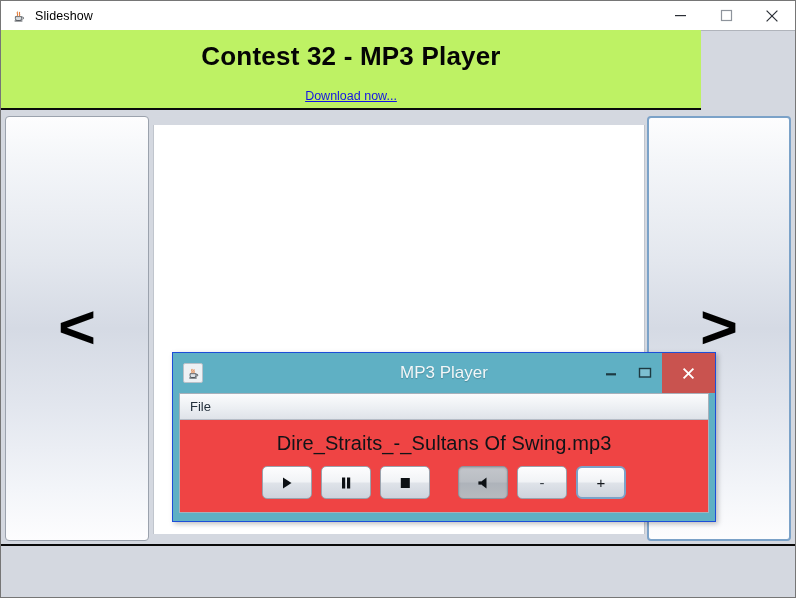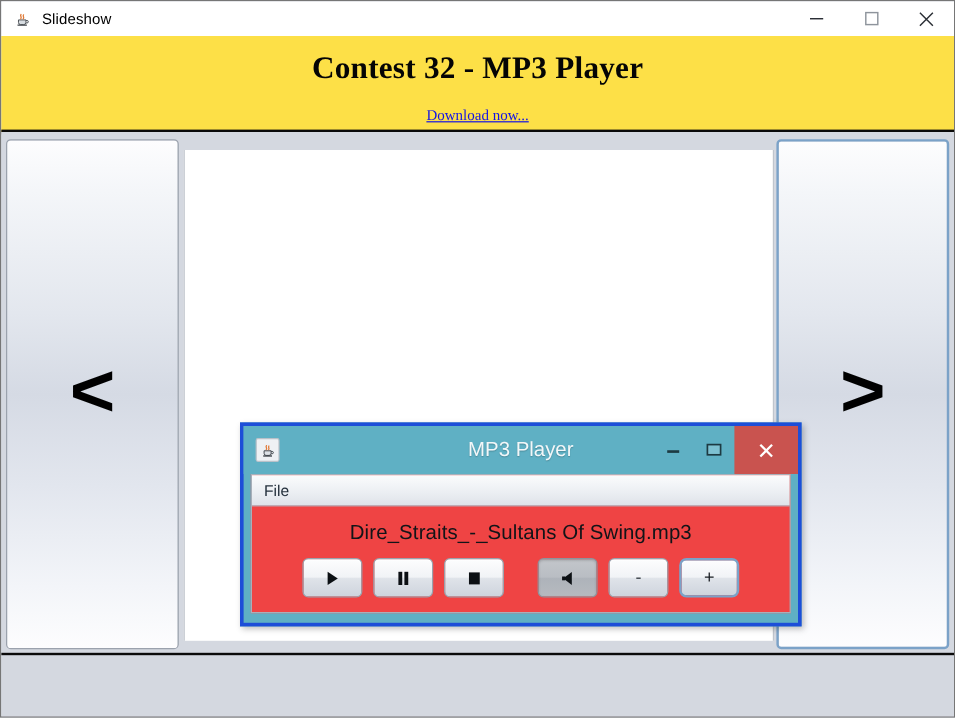--- a/index.html
+++ b/index.html
@@ -60,27 +60,26 @@
     align-items: center;
     justify-content: center;
     flex: 0 0 auto;
   }
   .tb-btn svg { display: block; }
 
   
   .header {
     position: absolute;
     left: 0; top: 29px;
-    width: 794px;
+    width: 700px;
     height: 80px;
-    background: #fde047;
+    background: #bef264;
     border-bottom: 2px solid #0a0a0a;
     box-sizing: border-box;
     text-align: center;
-    font-family: Liberation Serif, serif;
   }
   .page-title {
     margin: 0;
     padding-top: 12px;
     font-size: 26px;
     font-weight: bold;
     color: #050505;
     letter-spacing: 0.2px;
     line-height: 1.15;
   }
@@ -159,27 +158,26 @@
     background: #d4d8e0;
     border-top: 2px solid #0a0a0a;
     box-sizing: border-box;
   }
 
   
   .mp3 {
     position: absolute;
     left: 171px;
     top: 240px;
-    width: 468px;
+    width: 544px;
     height: 170px;
     box-sizing: border-box;
     background: #5fb0c4;
-    border: 3px solid #1d4ed8;
+    border: 1px solid #1d4ed8;
     box-shadow: 2px 2px 5px rgba(0,0,0,0.25);
-    margin-left: 28px;
   }
   .mp3-tb {
     position: relative;
     height: 40px;
     display: flex;
     align-items: center;
     background: #5fb0c4;
   }
   .mp3-tb-icon {
     width: 20px; height: 20px;
@@ -241,21 +239,21 @@
     align-items: center;
   }
   .menu-item {
     font-size: 13px;
     color: #24303c;
     padding: 2px 9px 2px 10px;
     cursor: pointer;
   }
   .nowplaying {
     text-align: center;
-    font-size: 17px;
+    font-size: 20px;
     color: #111418;
     padding-top: 12px;
     letter-spacing: 0.1px;
   }
   .controls {
     display: flex;
     justify-content: center;
     align-items: center;
     gap: 9px;
     margin-top: 11px;

